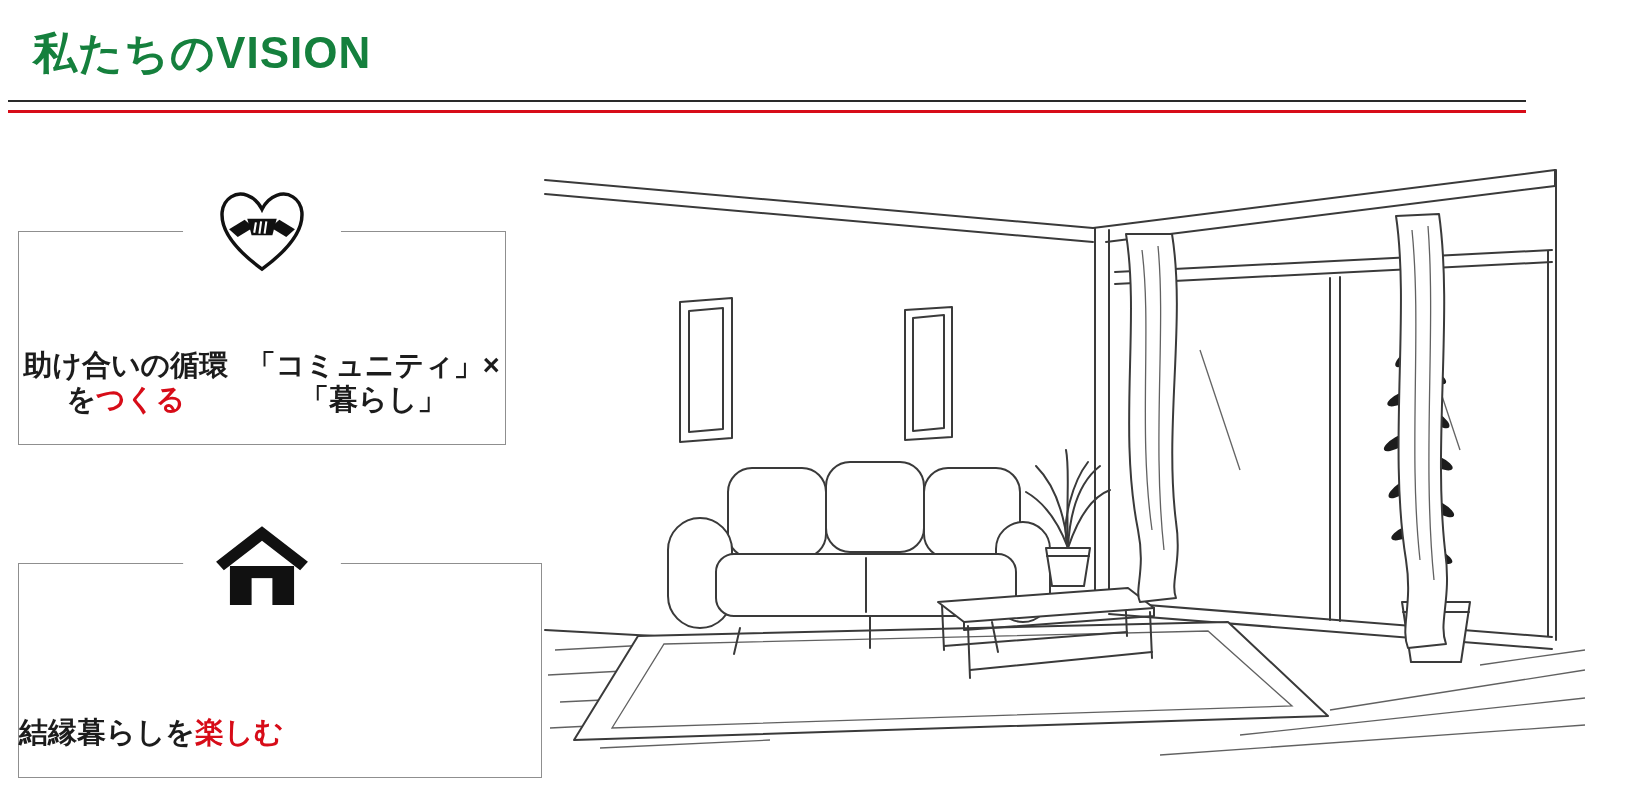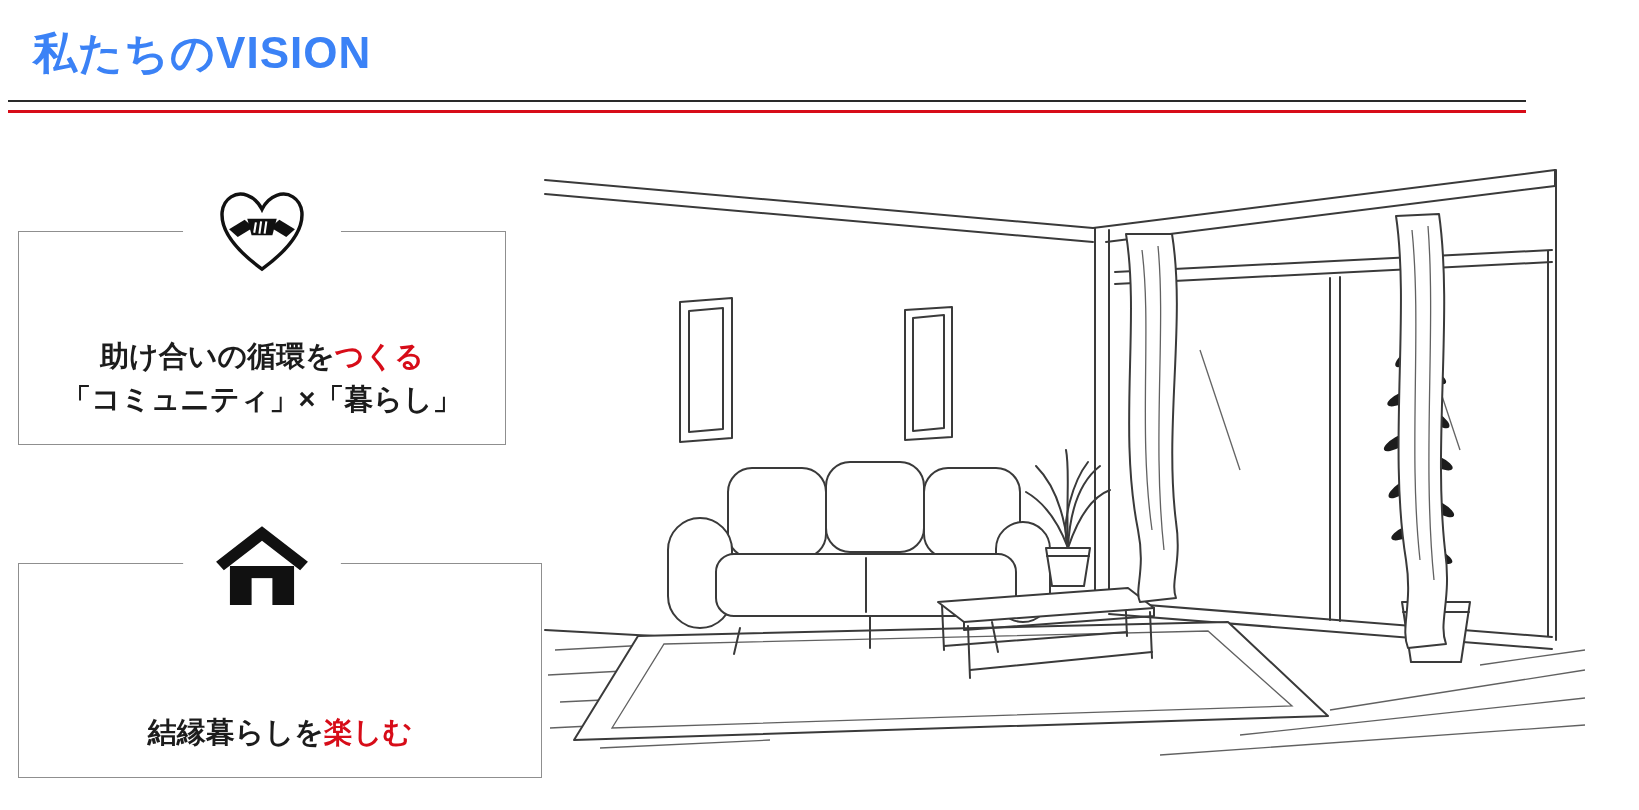--- a/index.html
+++ b/index.html
@@ -10,21 +10,21 @@
   }
   html,body{margin:0;padding:0;}
   body{
     width:1639px;height:810px;position:relative;overflow:hidden;
     background:#ffffff;
     font-family:"Liberation Sans","DejaVu Sans",sans-serif;
     color:var(--ink);
   }
   .page-title{
     position:absolute;left:33px;top:24px;
-    font-size:44px;font-weight:800;letter-spacing:1px;color:#3b82f6;
+    font-size:44px;font-weight:800;letter-spacing:1px;color:#15803d;
     margin:0;
   }
   .title-rule{
     position:absolute;left:8px;top:100px;width:1518px;height:8px;
     border-top:2px solid #2a2a2a;
     border-bottom:3px solid var(--accent-red);
   }
   .vision-box{
     position:absolute;left:18px;width:486px;
     border:1px solid var(--box-border);
@@ -35,21 +35,21 @@
   .icon-circle{
     position:absolute;left:183px;width:158px;height:158px;border-radius:50%;
     background:#ffffff;display:flex;align-items:center;justify-content:center;
     z-index:3;
   }
   #icon-circle-1{top:152px;}
   #icon-circle-2{top:487px;}
   .icon-circle svg{width:104px;height:104px;}
   .box-text{
     position:absolute;left:0;right:0;bottom:28px;
-    display:flex;flex-direction:column;gap:9px;
+    display:flex;flex-direction:row;gap:9px;
     text-align:center;font-size:29px;font-weight:700;line-height:1.15;
   }
   .hl{color:var(--accent-red);}
   .room-illustration{
     position:absolute;left:540px;top:150px;width:1070px;height:610px;
   }
   .room-illustration svg{width:100%;height:100%;}
   .lw{stroke:var(--line);stroke-width:2;fill:none;stroke-linecap:round;stroke-linejoin:round;}
   .lwf{stroke:var(--line);stroke-width:2;fill:#ffffff;stroke-linecap:round;stroke-linejoin:round;}
   .thin{stroke:var(--line);stroke-width:1.3;fill:none;opacity:.8;}

